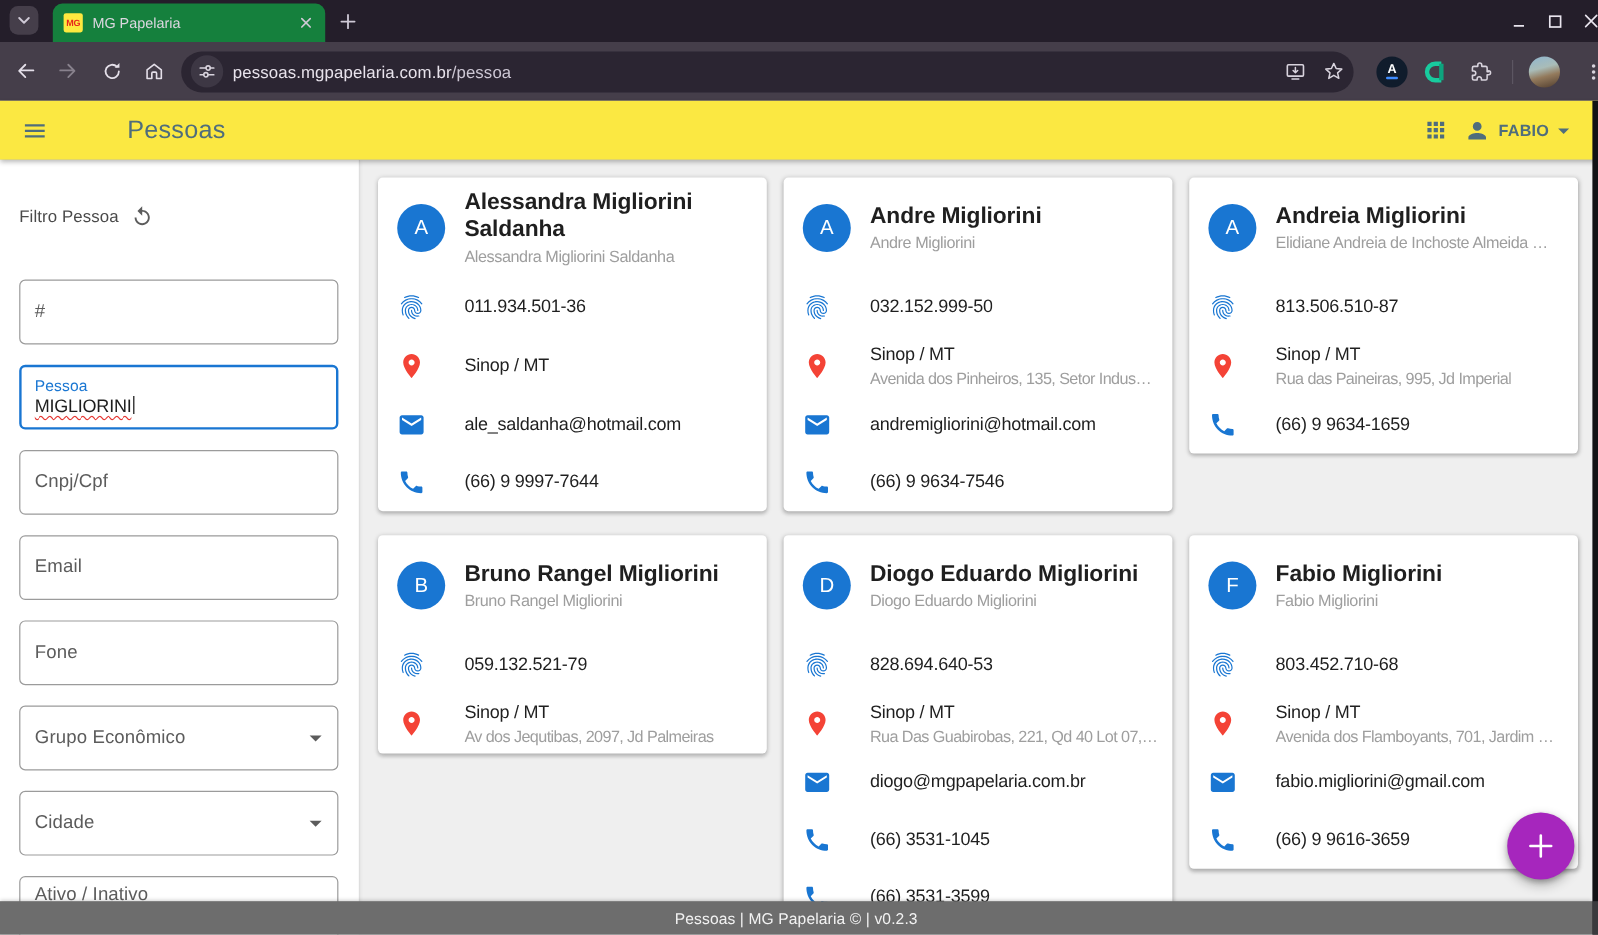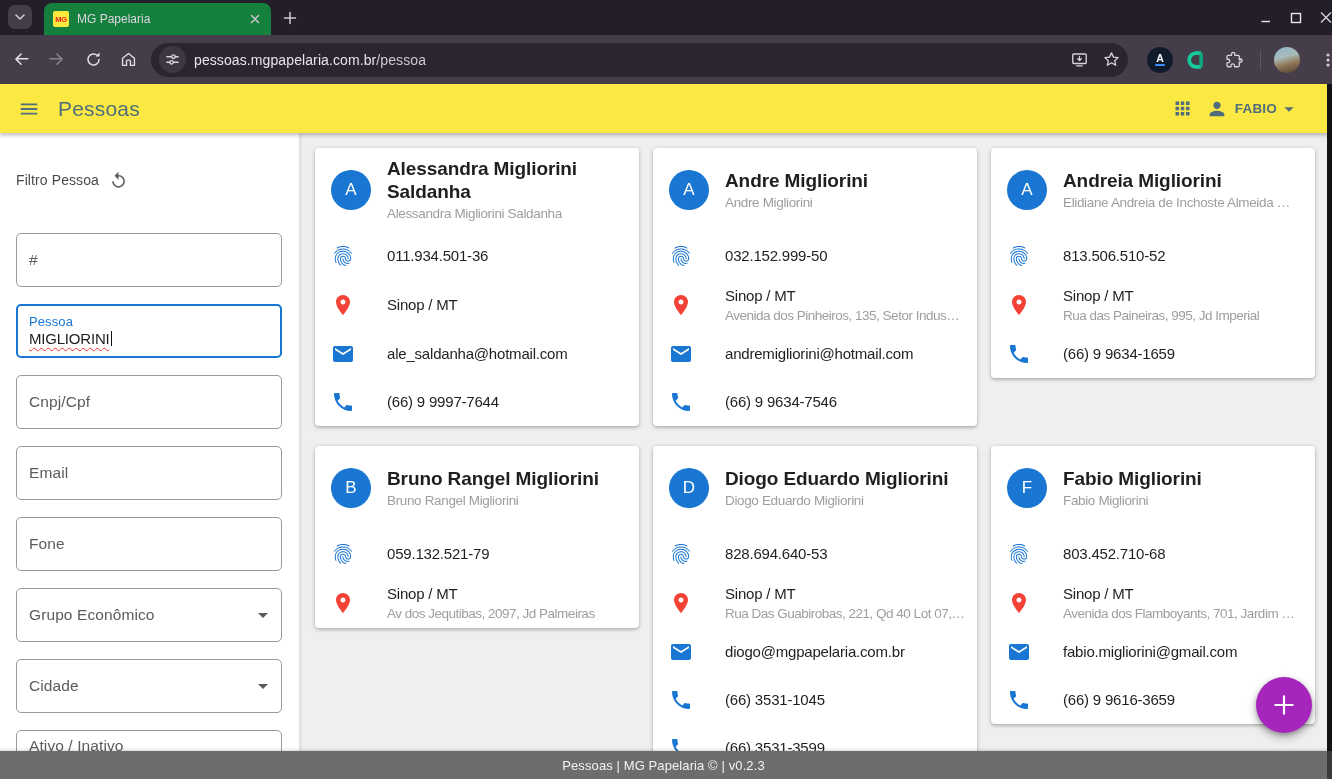--- a/index.html
+++ b/index.html
@@ -31,24 +31,24 @@
   .ext-area { display:flex; align-items:center; margin-left:8px; }
   .ext-btn { width:26px; height:26px; display:flex; align-items:center; justify-content:center; margin-left:11px; flex:none; }
   .ext-a { width:26px; height:26px; border-radius:50%; background:#101c2c; display:flex; flex-direction:column; align-items:center; justify-content:center; }
   .ext-a .a-glyph { color:#fff; font-size:10.5px; font-weight:700; line-height:10px; }
   .ext-a .a-bar { width:10px; height:2px; background:#3f8cff; margin-top:1.5px; border-radius:1px; }
   .separator { width:1px; height:20px; background:#5c5662; margin-left:13px; }
   .profile-avatar { width:26px; height:26px; border-radius:50%; margin-left:13px; background:linear-gradient(165deg,#8fb6d0 0%,#a9bcb8 38%,#937a5c 62%,#503d2e 100%); }
   .kebab { margin-left:16px; width:24px; height:24px; display:flex; align-items:center; justify-content:center; }
 
   
-  .appbar { position:absolute; left:0; top:84px; width:1332px; height:49px; background:#fbe842; box-shadow:0 2px 4px rgba(0,0,0,0.28); z-index:30; display:flex; align-items:center; }
+  .appbar { position:absolute; left:0; top:84px; width:1332px; height:49px; background:#fbe842; box-shadow:0 2px 4px rgba(0,0,0,0.28); z-index:30; display:flex; align-items:center;gap:48px; }
   .hamburger-btn { margin-left:16px; width:26px; height:26px; display:flex; align-items:center; justify-content:center; }
   .appbar-title { margin-left:16px; font-size:21px; color:#4f6d7c; letter-spacing:0.2px; }
-  .appbar-right { margin-left:auto; display:flex; align-items:center; padding-right:31px; }
+  .appbar-right { margin-left:auto; display:flex; align-items:center; padding-right:17px; }
   .appbar-ic { width:28px; height:28px; display:flex; align-items:center; justify-content:center; }
   .appbar-user { margin-left:4px; font-size:13.5px; font-weight:700; color:#4f6d7c; letter-spacing:0.2px; }
   .appbar-caret { margin-left:0; width:24px; height:24px; display:flex; align-items:center; justify-content:center; }
 
   
   .main { position:absolute; left:0; top:133px; width:1327px; height:646px; overflow:hidden; display:flex; }
   .sidebar { width:300px; flex:none; background:#fff; border-right:1px solid #dedede; box-shadow:1px 0 3px rgba(0,0,0,0.07); position:relative; z-index:5; }
   .filter-head { margin:37px 16px 0; display:flex; align-items:center; }
   .filter-title { font-size:14px; color:#4a4a4a; letter-spacing:0.1px; }
   .replay-btn { margin-left:9px; width:20px; height:20px; display:flex; align-items:center; justify-content:center; }
@@ -390,21 +390,21 @@
           </div>
         </div>
         <div class="rows">
           <div class="row">
             <span class="ic">
                 <svg width="24" height="24" viewBox="0 0 24 24">
                   <path class="fp" d="M17.81 4.47c-.08 0-.16-.02-.23-.06C15.66 3.42 14 3 12.01 3c-1.98 0-3.86.47-5.57 1.41-.24.13-.54.04-.68-.2-.13-.24-.04-.55.2-.68C7.82 2.52 9.86 2 12.01 2c2.13 0 3.99.47 6.03 1.52.25.13.34.43.21.67-.09.18-.26.28-.44.28zM3.5 9.72c-.1 0-.2-.03-.29-.09-.23-.16-.28-.47-.12-.7.99-1.4 2.25-2.5 3.75-3.27C9.98 4.04 14 4.03 17.15 5.65c1.5.77 2.76 1.86 3.75 3.25.16.22.11.54-.12.7-.23.16-.54.11-.7-.12-.9-1.26-2.04-2.25-3.39-2.94-2.87-1.47-6.54-1.47-9.4.01-1.36.7-2.5 1.7-3.4 2.96-.08.14-.23.21-.39.21zm6.25 12.07c-.13 0-.26-.05-.35-.15-.87-.87-1.34-1.43-2.01-2.64-.69-1.23-1.05-2.73-1.05-4.34 0-2.97 2.54-5.39 5.66-5.39s5.66 2.42 5.66 5.39c0 .28-.22.5-.5.5s-.5-.22-.5-.5c0-2.42-2.09-4.39-4.66-4.39-2.57 0-4.66 1.97-4.66 4.39 0 1.44.32 2.77.93 3.85.64 1.15 1.08 1.64 1.85 2.42.19.2.19.51 0 .71-.11.1-.24.15-.37.15zm7.17-1.85c-1.19 0-2.24-.3-3.1-.89-1.49-1.01-2.38-2.65-2.38-4.39 0-.28.22-.5.5-.5s.5.22.5.5c0 1.41.72 2.74 1.94 3.56.71.48 1.54.71 2.54.71.24 0 .64-.03 1.04-.1.27-.05.53.13.58.41.05.27-.13.53-.41.58-.57.11-1.07.12-1.21.12zM14.91 22c-.04 0-.09-.01-.13-.02-1.59-.44-2.63-1.03-3.72-2.1-1.4-1.39-2.17-3.24-2.17-5.22 0-1.62 1.38-2.94 3.08-2.94 1.7 0 3.08 1.32 3.08 2.94 0 1.07.93 1.94 2.08 1.94s2.08-.87 2.08-1.94c0-3.77-3.25-6.83-7.25-6.83-2.84 0-5.44 1.58-6.61 4.03-.39.81-.59 1.76-.59 2.8 0 .78.07 2.01.67 3.61.1.26-.03.55-.29.64-.26.1-.55-.04-.64-.29-.49-1.31-.73-2.61-.73-3.96 0-1.2.23-2.29.68-3.24 1.33-2.79 4.28-4.6 7.51-4.6 4.55 0 8.25 3.51 8.25 7.83 0 1.62-1.38 2.94-3.08 2.94s-3.08-1.32-3.08-2.94c0-1.07-.93-1.94-2.08-1.94s-2.08.87-2.08 1.94c0 1.71.66 3.31 1.87 4.51.95.94 1.86 1.46 3.27 1.85.27.07.42.35.35.61-.05.23-.26.38-.48.38z" fill="#1976d2"></path>
                 </svg>
               </span>
             <div class="row-text">
-                <div class="pri">813.506.510-52</div>
+                <div class="pri">813.506.510-87</div>
               </div>
           </div>
           <div class="row dbl">
             <span class="ic">
                 <svg width="24" height="24" viewBox="0 0 24 24">
                   <path class="pin" d="M12 2C8.13 2 5 5.13 5 9c0 5.25 7 13 7 13s7-7.75 7-13c0-3.87-3.13-7-7-7zm0 9.5c-1.38 0-2.5-1.12-2.5-2.5s1.12-2.5 2.5-2.5 2.5 1.12 2.5 2.5-1.12 2.5-2.5 2.5z" fill="#f44336"></path>
                 </svg>
               </span>
             <div class="row-text">
               <div class="pri">Sinop / MT</div>

